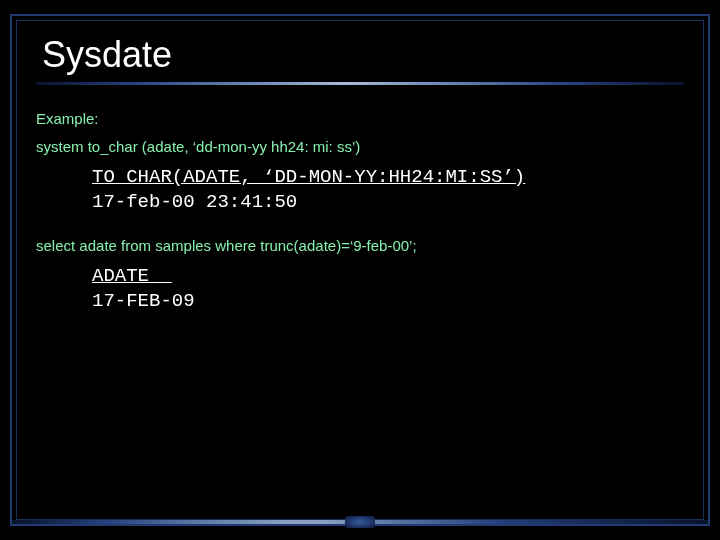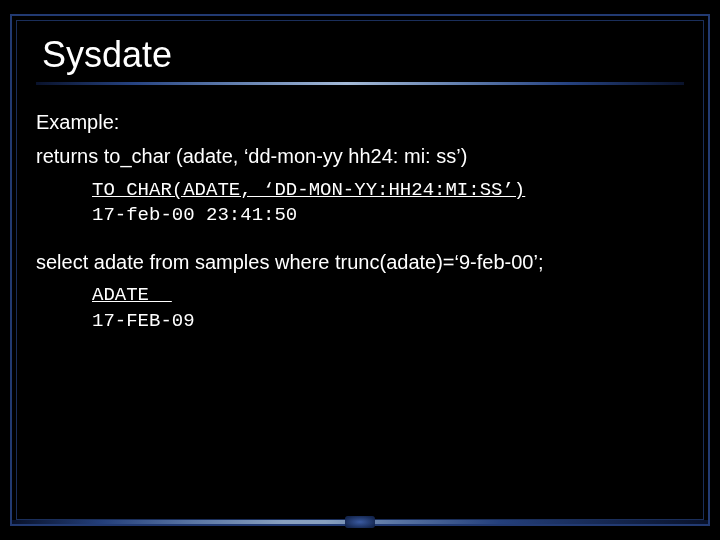--- a/index.html
+++ b/index.html
@@ -88,24 +88,24 @@
   }
   ul.bullets li::before {
     content: "•";
     position: absolute;
     left: 4px;
     top: -2px;
     font-size: 26px;
     color: #7aa0e0;
   }
   .body-text {
-    font-size: 20px;
+    font-size: 15px;
     line-height: 1.32;
     margin-bottom: 8px;
-    color: #ffffff;
+    color: #86efac;
   }
   .mono-block {
     font-family: "Courier New", Courier, monospace;
     font-size: 19px;
     line-height: 1.35;
     margin-left: 56px;
     margin-top: 4px;
     margin-bottom: 20px;
     color: #fff;
     white-space: pre;
@@ -120,21 +120,21 @@
 <div class="slide">
   <div class="outer-border"></div>
   <div class="inner-border"></div>
 
   <div class="content">
     <h1 class="title">Sysdate</h1>
     <div class="title-underline"></div>
 
 
     <div class="body-text">Example:</div>
-    <div class="body-text">returns to_char (adate, ‘dd-mon-yy hh24: mi: ss’)</div>
+    <div class="body-text">system to_char (adate, ‘dd-mon-yy hh24: mi: ss’)</div>
 
     <div class="mono-block"><span class="underlined">TO_CHAR(ADATE, ‘DD-MON-YY:HH24:MI:SS’)</span>
 <span>17-feb-00 23:41:50</span></div>
 
     <div class="body-text">select adate from samples where trunc(adate)=‘9-feb-00’;</div>
 
     <div class="mono-block"><span class="underlined">ADATE  </span>
 <span>17-FEB-09</span></div>
   </div>
 

